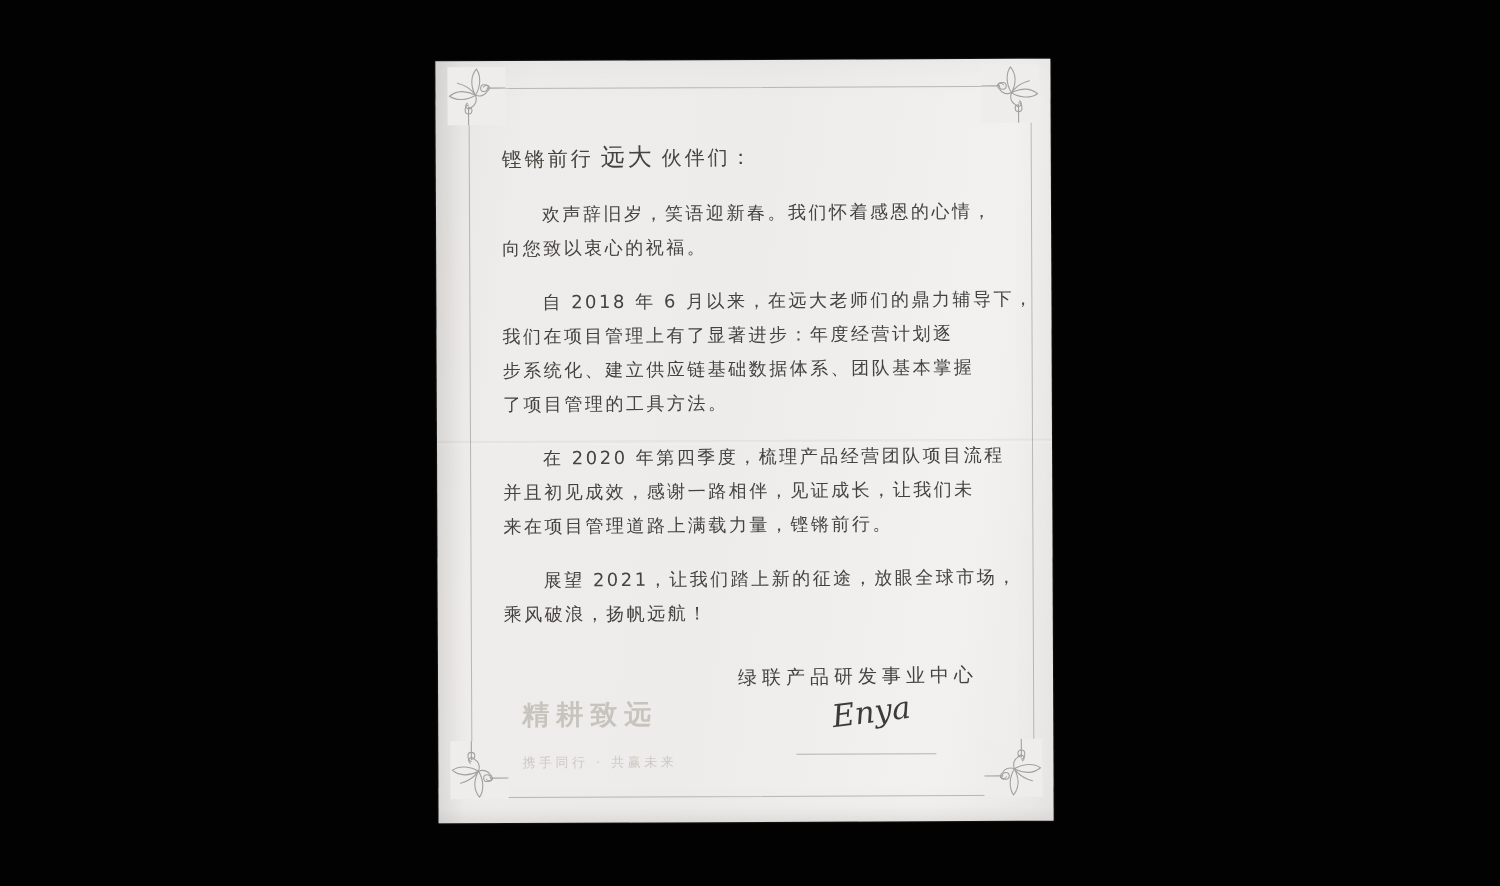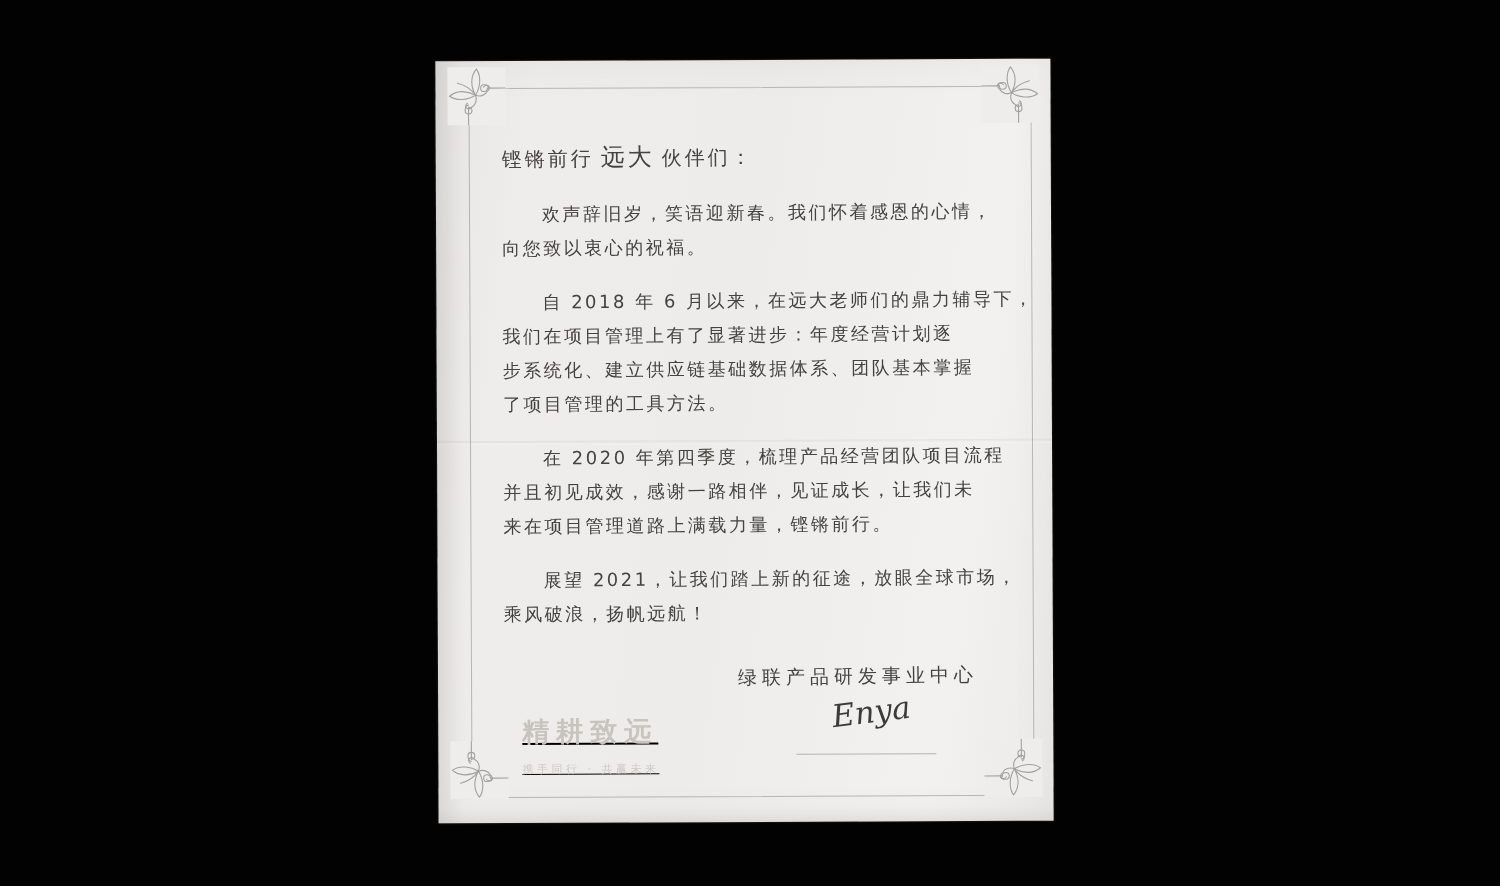--- a/index.html
+++ b/index.html
@@ -106,35 +106,34 @@
   }
   .sig-line {
     position: absolute;
     left: 358px; top: 694px;
     width: 140px;
     border-top: 1px solid rgba(150,148,144,0.65);
   }
 
   .watermark {
     position: absolute;
-    left: 84px; top: 653px;
-    pointer-events: none;
-    text-decoration: underline;
+    left: 84px; top: 636px;
+    pointer-events: none;
   }
   .wm-title {
     font-family: "DejaVu Serif", serif;
     font-weight: bold;
     font-size: 27px;
     letter-spacing: 7px;
     color: #c7c4be;
     white-space: nowrap;
   }
   .wm-tagline {
-    margin-top: 12px;
-    font-size: 11px;
+    margin-top: 21px;
+    font-size: 13px;
     letter-spacing: 3.5px;
     color: #cdcac4;
     white-space: nowrap;
   }
 </style>
 </head>
 <body>
 
 <div class="stage">
   <div class="paper">

